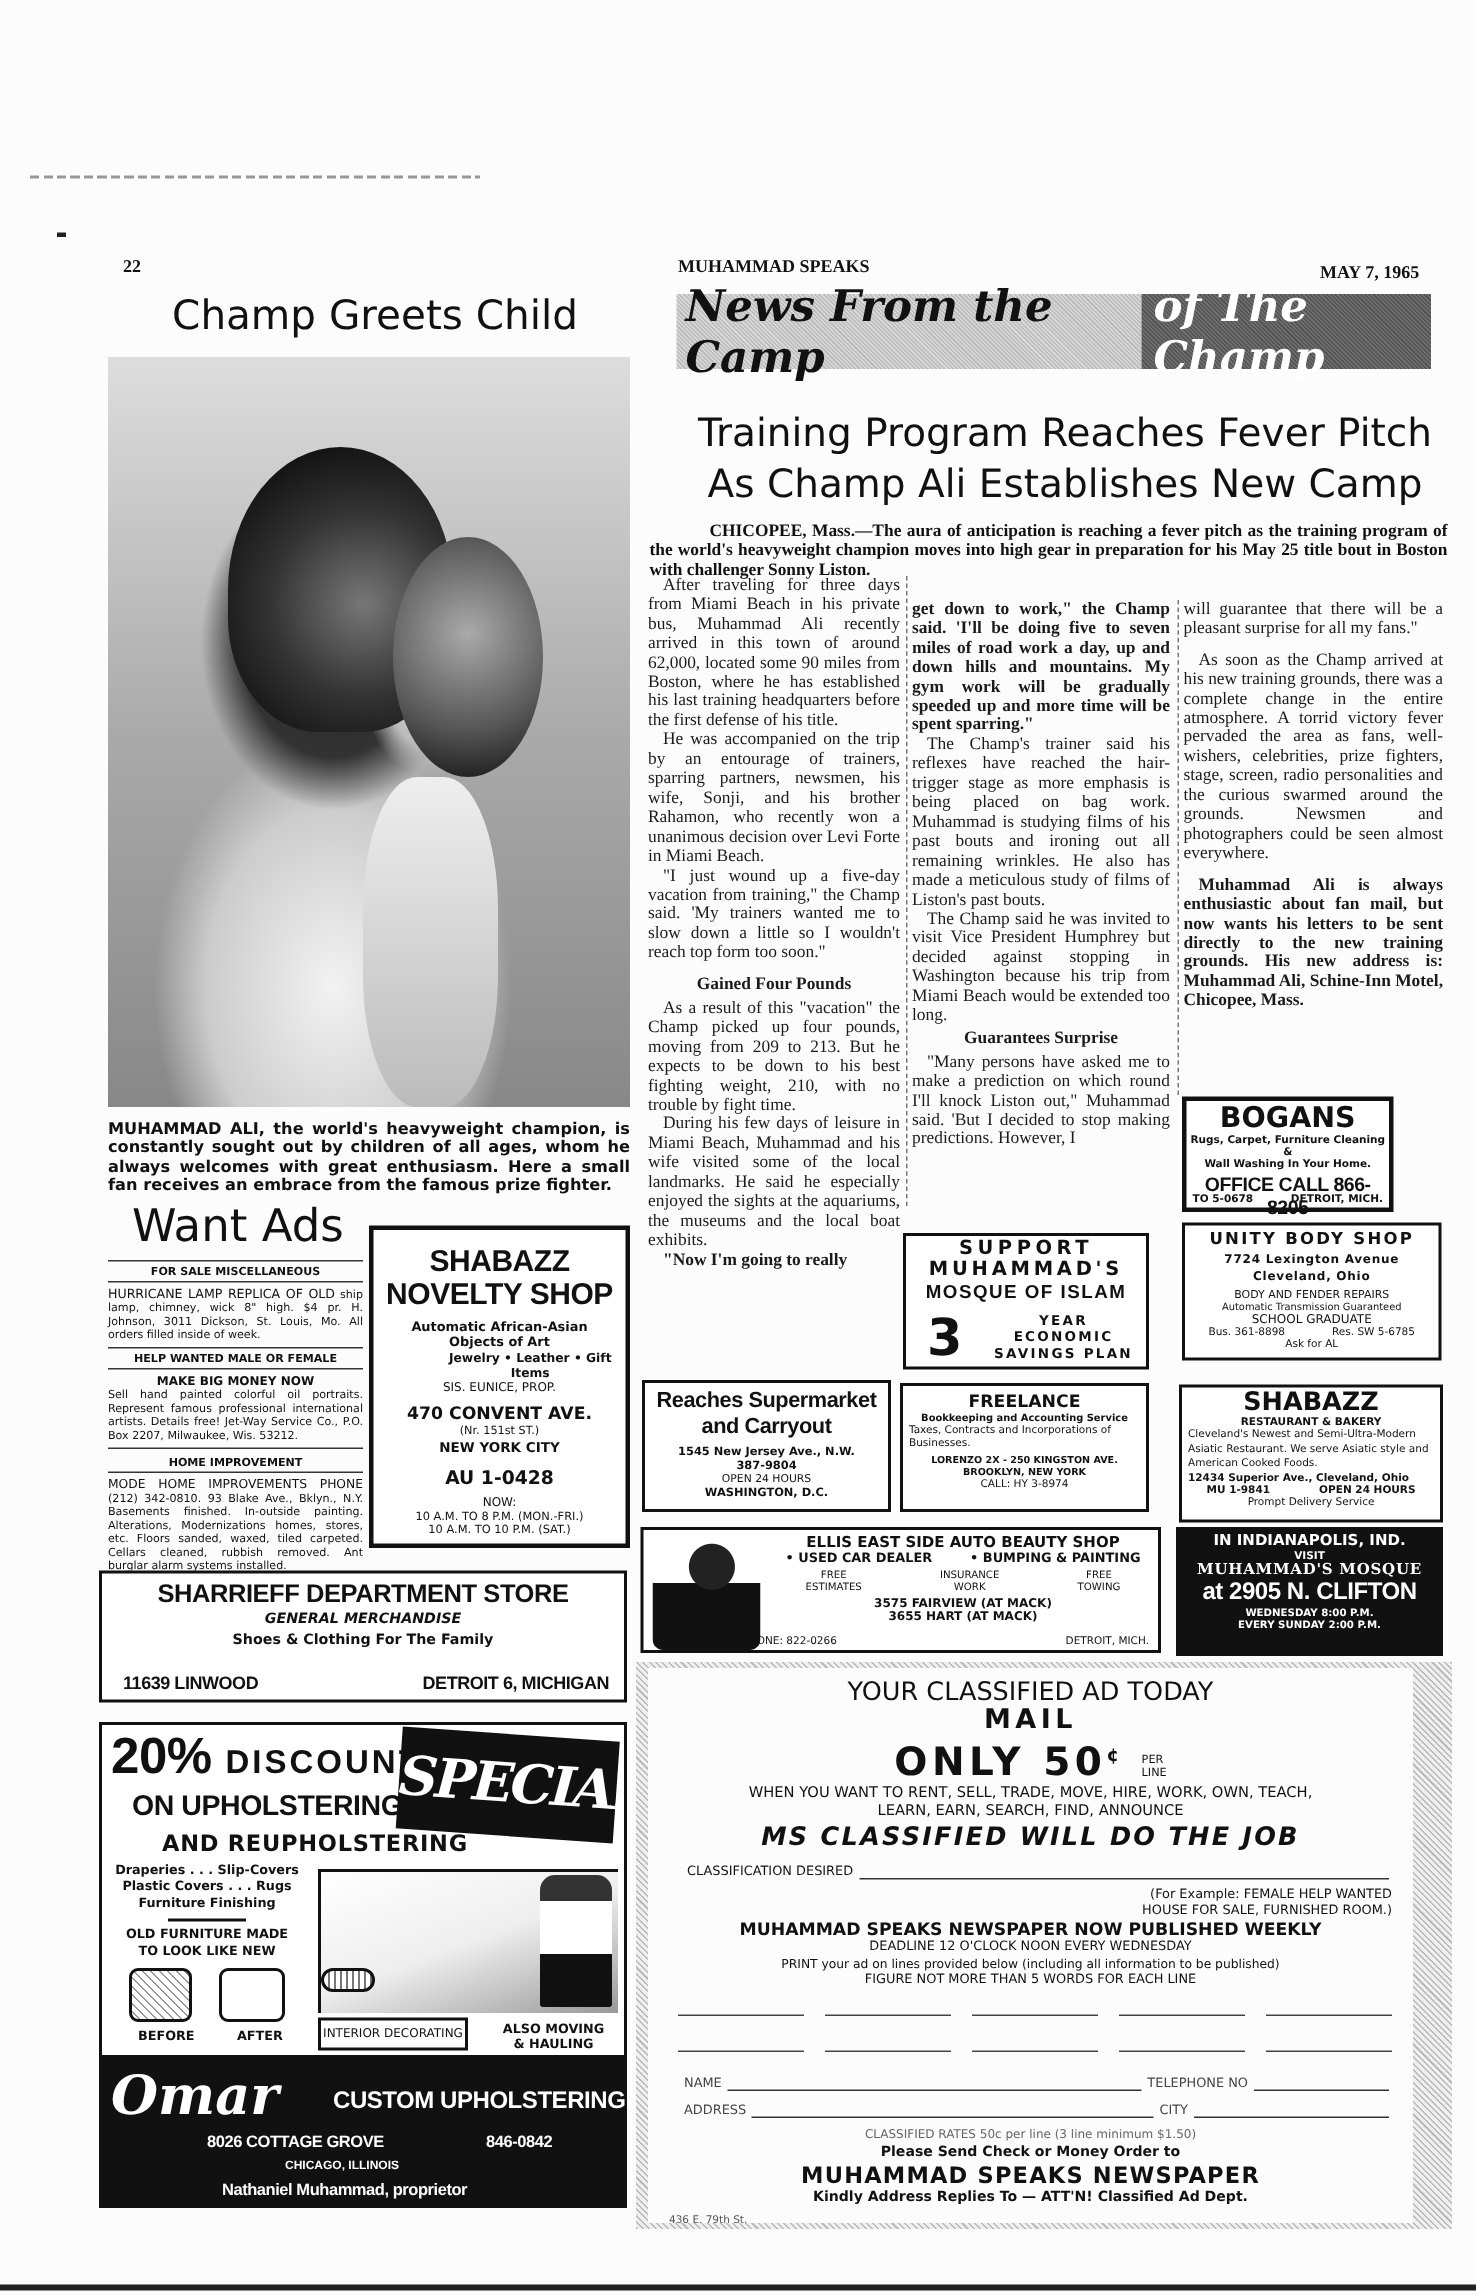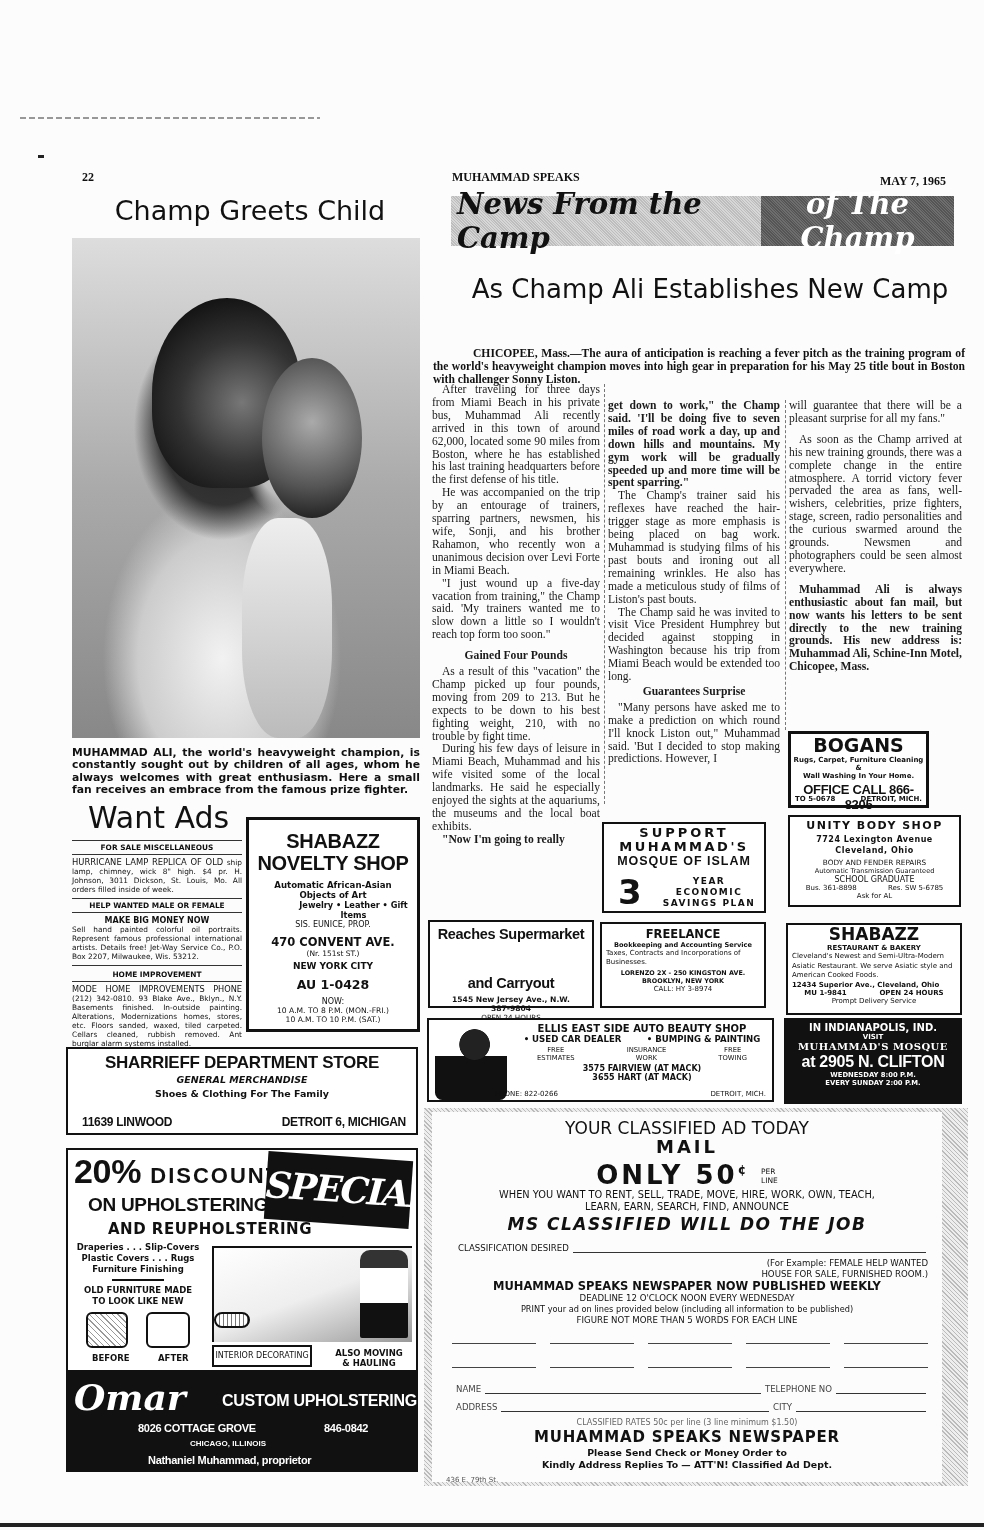--- a/index.html
+++ b/index.html
@@ -24,21 +24,21 @@
 
   
   .photo { position: absolute; background:
       radial-gradient(ellipse 60px 80px at 215px 220px, #e8e8e8 0%, #bbb 50%, transparent 75%),
       radial-gradient(ellipse 110px 140px at 150px 190px, #222 0%, #333 55%, transparent 80%),
       radial-gradient(ellipse 140px 200px at 150px 420px, #f2f2f2 0%, #ccc 60%, transparent 85%),
       linear-gradient(180deg, #ddd 0%, #aaa 50%, #888 100%);
   }
   .banner { position: absolute; display: flex; }
   .banner .left { background: repeating-linear-gradient(45deg,#bdbdbd 0 1px,#d7d7d7 1px 2px); color:#111; font-family:"DejaVu Serif", serif; font-style: italic; font-weight: bold; font-size: 29px; padding: 3px 6px; display:flex; align-items:center; }
-  .banner .right { background: repeating-linear-gradient(45deg,#555 0 1px,#6e6e6e 1px 2px); color:#fff; font-family:"DejaVu Serif", serif; font-style: italic; font-weight: bold; font-size: 29px; padding: 15px 8px; display:flex; align-items:center;text-align:center; }
+  .banner .right { background: repeating-linear-gradient(45deg,#555 0 1px,#6e6e6e 1px 2px); color:#fff; font-family:"DejaVu Serif", serif; font-style: italic; font-weight: bold; font-size: 29px; padding: 15px 8px; display:flex; align-items:center; }
 
   .stipple { background: repeating-linear-gradient(45deg,#bbb 0 1px,#eee 1px 3px); }
   .fillline { display:inline-block; border-bottom: 1px solid #333; height: 10px; vertical-align: baseline; }
 </style>
 </head>
 <body>
 
 <div class="abs" style="left:20px;top:117px;width:300px;height:2px;background:repeating-linear-gradient(90deg,#555 0 6px,transparent 6px 9px);opacity:.6"></div>
 <div class="abs" style="left:38px;top:155px;width:6px;height:3px;background:#222"></div>
 <div class="abs" style="left:0;top:1523px;width:984px;height:4px;background:#222"></div>
@@ -147,20 +147,21 @@
   <div class="abs" style="left:124px;top:67px;font-size:8px;font-weight:bold;">CHICAGO, ILLINOIS</div>
   <div class="abs cond" style="left:82px;top:82px;font-size:11px;">Nathaniel Muhammad, proprietor</div>
 </div>
 
 <div class="banner" style="left:451px;top:196px;width:503px;height:50px;">
   <div class="left" style="width:310px;">News From the Camp</div>
   <div class="right" style="flex:1;">of The Champ</div>
 </div>
 
 <div class="abs sans center" style="left:440px;top:272px;width:540px;font-size:26px;line-height:34px;">
+  <div>Training Program Reaches Fever Pitch</div>
   <div>As Champ Ali Establishes New Camp</div>
 </div>
 
 <div class="abs" style="left:433px;top:348px;width:532px;font-family:'Liberation Serif',serif;font-weight:bold;font-size:11.6px;line-height:12.8px;text-align:justify;text-indent:40px;">CHICOPEE, Mass.—The aura of anticipation is reaching a fever pitch as the training program of the world's heavyweight champion moves into high gear in preparation for his May 25 title bout in Boston with challenger Sonny Liston.</div>
 
 <div class="col" style="left:432px;top:384px;width:168px;height:526px;overflow:hidden;">
   <p>After traveling for three days from Miami Beach in his private bus, Muhammad Ali recently arrived in this town of around 62,000, located some 90 miles from Boston, where he has established his last training headquarters before the first defense of his title.</p>
   <p>He was accompanied on the trip by an entourage of trainers, sparring partners, newsmen, his wife, Sonji, and his brother Rahamon, who recently won a unanimous decision over Levi Forte in Miami Beach.</p>
   <p>"I just wound up a five-day vacation from training," the Champ said. 'My trainers wanted me to slow down a little so I wouldn't reach top form too soon."</p>
   <h4>Gained Four Pounds</h4>
@@ -215,21 +216,21 @@
   <div class="abs" style="left:14px;top:50px;font-size:34px;font-weight:bold;line-height:36px;">3</div>
   <div class="abs" style="left:50px;top:52px;width:110px;font-size:9px;font-weight:bold;letter-spacing:1.5px;line-height:11px;">
     <div>YEAR</div>
     <div>ECONOMIC</div>
     <div>SAVINGS PLAN</div>
   </div>
 </div>
 
 <div class="abs box sans center" style="left:428px;top:920px;width:166px;height:88px;">
   <div class="cond" style="font-size:14.5px;margin-top:4px;line-height:17px;">Reaches Supermarket</div>
-  <div class="cond" style="font-size:14.5px;line-height:17px;margin-top:32px;">and Carryout</div>
+  <div class="cond" style="font-size:14.5px;line-height:17px;">and Carryout</div>
   <div style="font-size:7.6px;font-weight:bold;margin-top:3px;">1545 New Jersey Ave., N.W.</div>
   <div style="font-size:7.6px;font-weight:bold;">387-9804</div>
   <div style="font-size:7.2px;">OPEN 24 HOURS</div>
   <div style="font-size:7.6px;font-weight:bold;">WASHINGTON, D.C.</div>
 </div>
 
 <div class="abs box sans center" style="left:600px;top:922px;width:166px;height:86px;">
   <div style="font-size:11.5px;font-weight:bold;margin-top:3px;">FREELANCE</div>
   <div style="font-size:6.6px;font-weight:bold;">Bookkeeping and Accounting Service</div>
   <div style="font-size:7px;text-align:left;padding:0 4px;line-height:9px;">Taxes, Contracts and Incorporations of Businesses.</div>
@@ -325,19 +326,19 @@
       <span class="fillline" style="width:90px;margin-left:4px;"></span>
     </div>
     <div class="abs sans" style="left:24px;top:290px;width:470px;font-size:8.6px;display:flex;color:#444;">
       <span>ADDRESS</span>
       <span class="fillline" style="flex:1;margin:0 4px;"></span>
       <span>CITY</span>
       <span class="fillline" style="width:130px;margin-left:4px;"></span>
     </div>
     <div class="abs sans center" style="left:0;top:305px;width:510px;">
       <div style="font-size:8px;color:#666;line-height:11px;">CLASSIFIED RATES 50c per line (3 line minimum $1.50)</div>
+      <div style="font-size:9.4px;font-weight:bold;line-height:13px;">Please Send Check or Money Order to</div>
       <div style="font-size:15px;font-weight:bold;letter-spacing:.8px;line-height:18px;">MUHAMMAD SPEAKS NEWSPAPER</div>
-      <div style="font-size:9.4px;font-weight:bold;line-height:13px;">Please Send Check or Money Order to</div>
       <div style="font-size:9.4px;font-weight:bold;line-height:12px;">Kindly Address Replies To — ATT'N! Classified Ad Dept.</div>
     </div>
     <div class="abs sans" style="left:14px;top:364px;font-size:7px;color:#555;height:6px;overflow:hidden;">436 E. 79th St.</div>
   </div>
 </div>
 
 </body></html>

